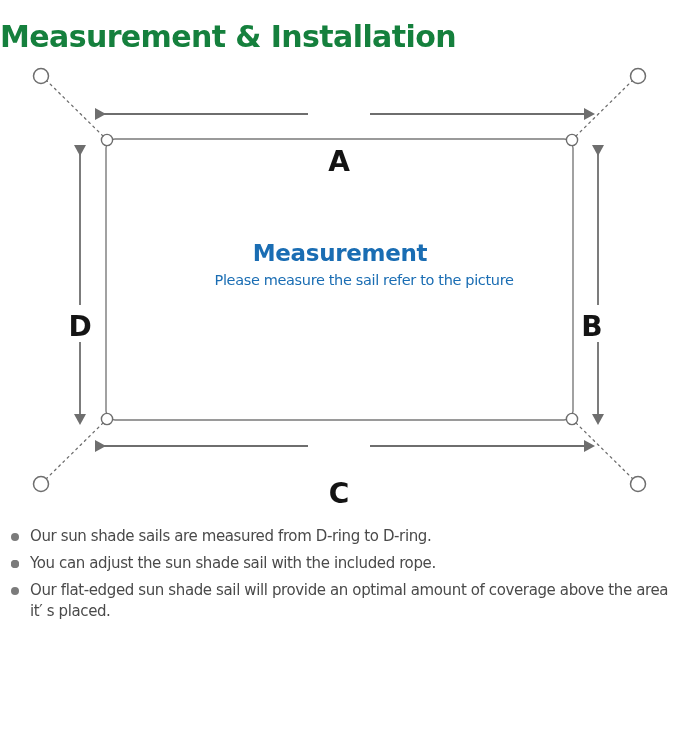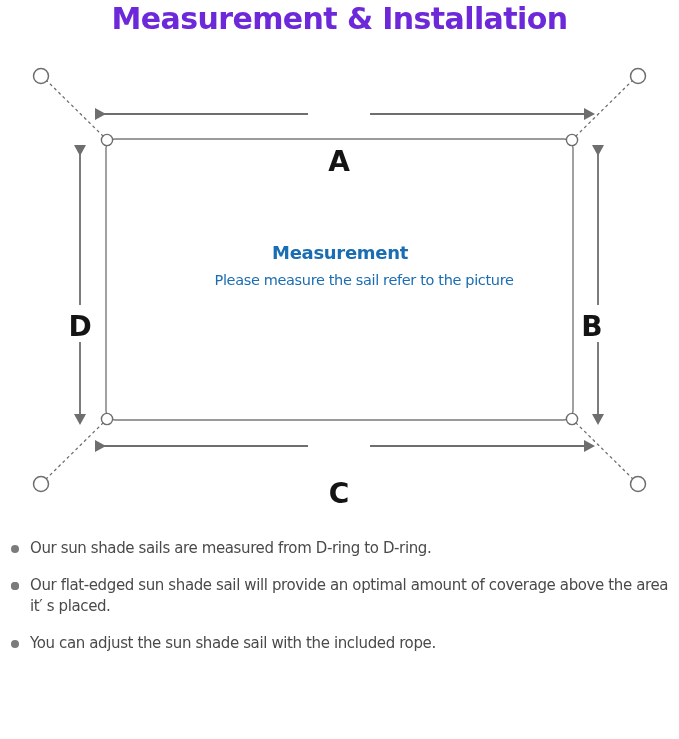--- a/index.html
+++ b/index.html
@@ -11,29 +11,28 @@
     width: 679px;
     height: 739px;
     position: relative;
     font-family: "Liberation Sans", sans-serif;
     overflow: hidden;
   }
 
   
   #page-title {
     position: absolute;
-    top: 0px;
+    top: 18px;
     left: 0;
     width: 679px;
-    text-align: center;
     font-family: "DejaVu Sans", sans-serif;
     font-weight: bold;
     font-size: 30px;
     letter-spacing: -0.6px;
-    color: #6d28d9;
+    color: #15803d;
     line-height: 38px;
   }
 
   
   #diagram {
     position: absolute;
     top: 52px;
     left: 0;
     width: 679px;
     height: 470px;
@@ -45,21 +44,21 @@
     position: absolute;
     left: 106px;
     top: 186px;
     width: 468px;
     text-align: center;
     pointer-events: none;
   }
   #sail-center-title {
     font-family: "DejaVu Sans", sans-serif;
     font-weight: bold;
-    font-size: 18px;
+    font-size: 23px;
     color: #1a6db3;
     letter-spacing: -0.3px;
     line-height: 30px;
   }
   #sail-center-sub {
     font-family: "DejaVu Sans", sans-serif;
     font-size: 14.5px;
     color: #1a6db3;
     letter-spacing: -0.35px;
     line-height: 24px;
@@ -85,21 +84,21 @@
   #notes {
     position: absolute;
     left: 0;
     top: 522px;
     width: 679px;
   }
   .note-item {
     position: relative;
     padding-left: 30px;
     padding-right: 6px;
-    margin: 16px 0 6px 0;
+    margin: 4px 0 6px 0;
     font-family: "DejaVu Sans", sans-serif;
     font-size: 15px;
     line-height: 21px;
     color: #4a4a4a;
     letter-spacing: -0.38px;
   }
   .note-bullet {
     position: absolute;
     left: 11px;
     top: 7px;
@@ -169,21 +168,21 @@
 </div>
 
 <div id="notes">
   <div class="note-item">
     <span class="note-bullet"></span>
     <span>Our sun shade sails are measured from D-ring to D-ring.</span>
   </div>
   <div class="note-item">
     <span class="note-bullet"></span>
   </div>
+  <div class="note-item">
+    <span class="note-bullet"></span>
+    <span>You can adjust the sun shade sail with the included rope.</span>
+  </div>
   <div class="note-item tall">
     <span class="note-bullet"></span>
     <span>Our flat-edged sun shade sail will provide an optimal amount of coverage above the area it′ s placed.</span>
   </div>
-  <div class="note-item">
-    <span class="note-bullet"></span>
-    <span>You can adjust the sun shade sail with the included rope.</span>
-  </div>
 </div>
 
 </body></html>

